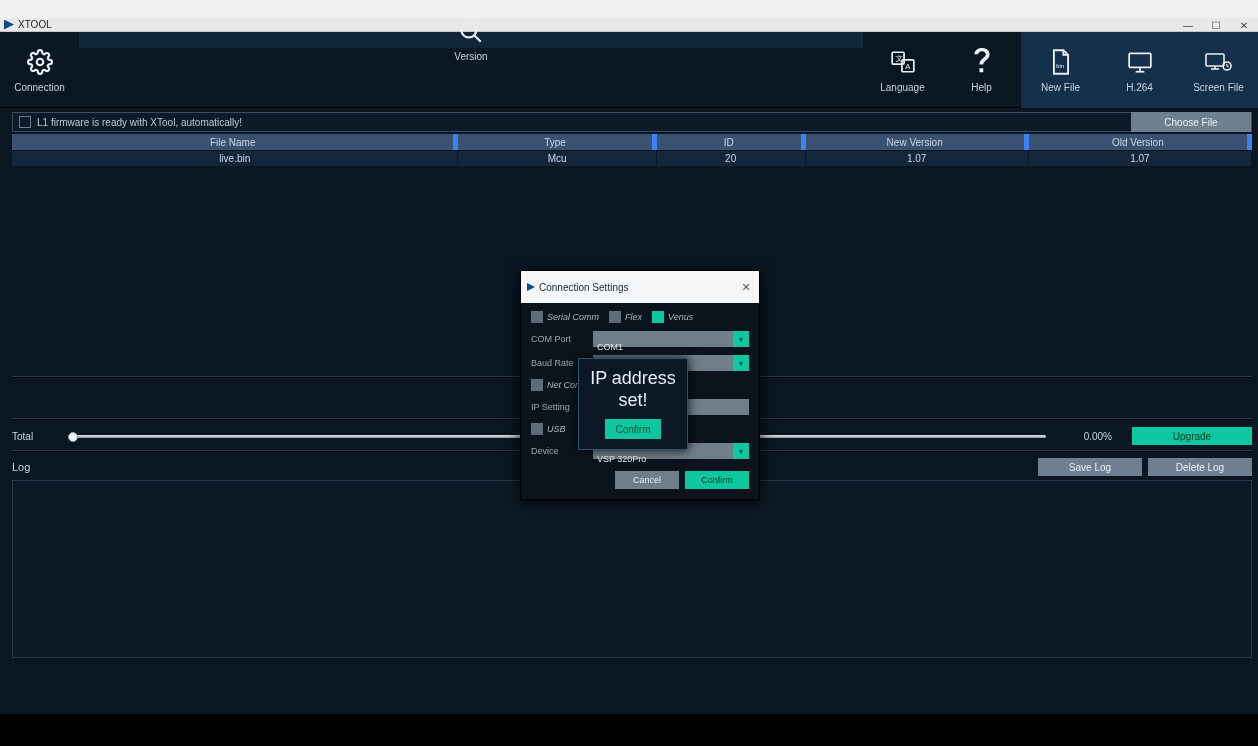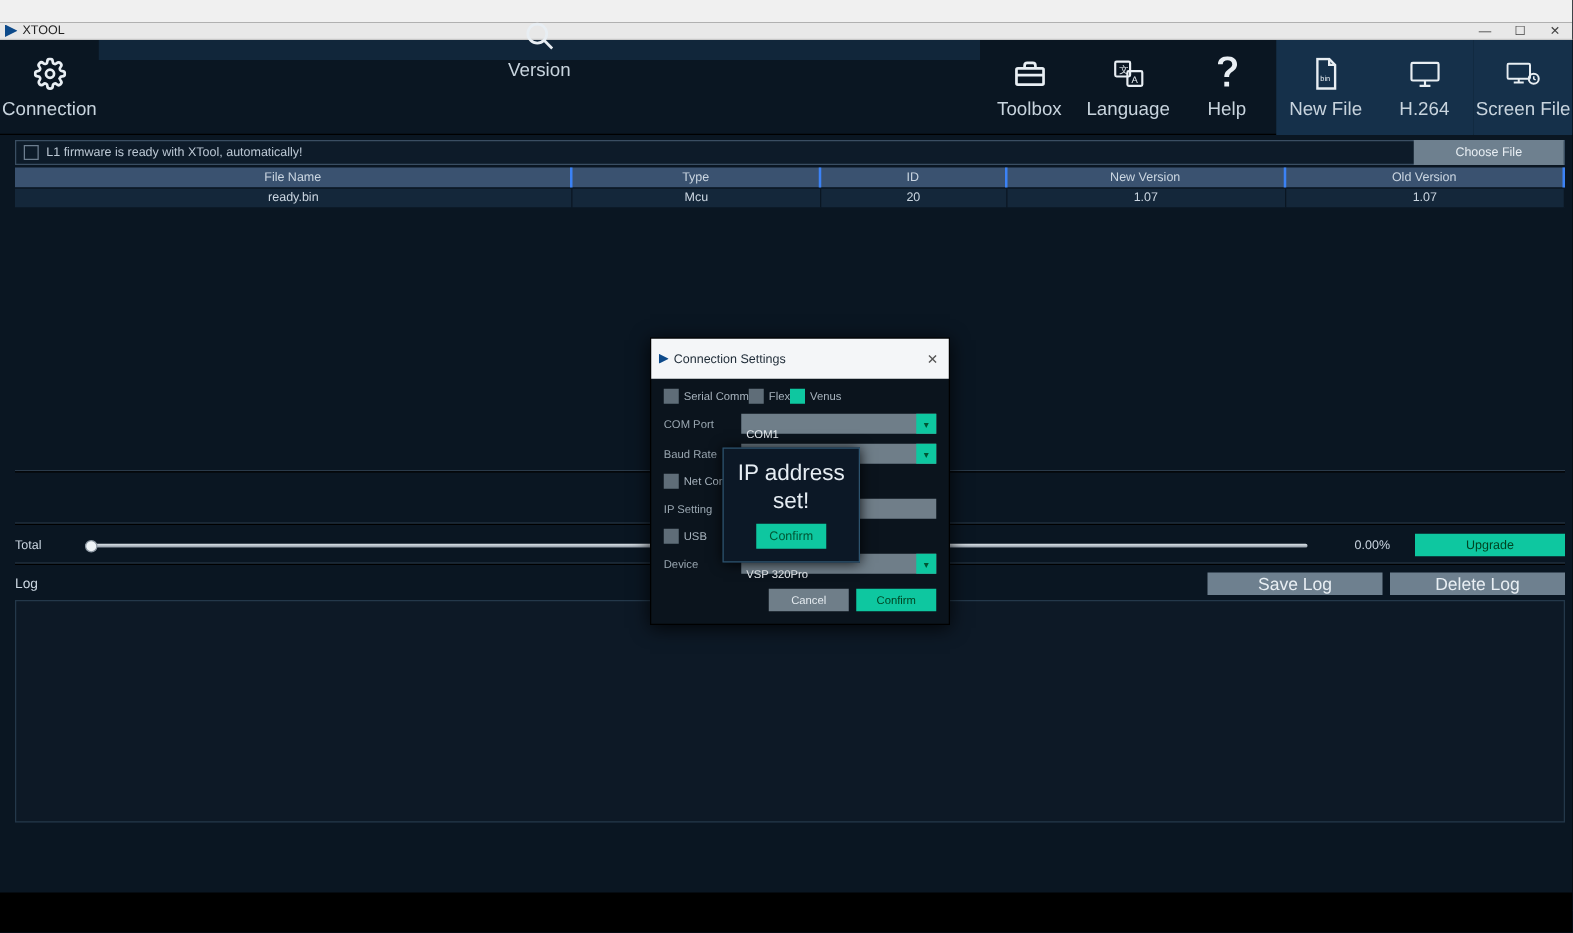--- a/index.html
+++ b/index.html
@@ -14,68 +14,68 @@
   .winbtn { width:28px; height:14px; display:flex; align-items:center; justify-content:center; color:#444; font-size:10px;}
 
   .app { position:relative; width:100%; height: calc(100% - 32px); background:#0a1622; }
 
   
   .toolbar { height:76px; background:#0a1622; display:flex; border-bottom:1px solid #000;}
   .tool { width:79px; height:76px; display:flex; flex-direction:column; align-items:center; justify-content:center; gap:6px; cursor:pointer;}
   .tool.sel { background:#11263a; }
   .tool.alt { background:#15304a; }
   .tool .ic { width:28px; height:28px; display:flex; align-items:center; justify-content:center; color:#e8eef3;}
-  .tool .lb { font-size:15px; color:#c8d4de; text-align:center;}
+  .tool .lb { font-size:10px; color:#c8d4de; text-align:center;}
   svg { display:block; }
 
   
   .filerow { height:20px; margin:4px 6px 2px 12px; display:flex; align-items:center; border:1px solid #3a4e62; background:#0d1b29;}
   .filerow .chk { width:12px; height:12px; border:1px solid #6d7e8f; margin:0 6px;}
   .filerow .txt { flex:1; font-size:10px; color:#bcc8d4;}
   .choosebtn { width:120px; height:20px; background:#6e808f; color:#e8eef3; display:flex; align-items:center; justify-content:center; font-size:10px; cursor:pointer; margin-right:0;}
 
   
   .table { margin:0 6px 0 12px; }
   .thead { height:16px; background:#3a5270; display:flex;}
-  .thead > div { border-right:2px solid #3b82f6; font-size:10px; color:#cbd6e1; display:flex; align-items:center; justify-content:center;}
+  .thead > div { border-right:5px solid #3b82f6; font-size:10px; color:#cbd6e1; display:flex; align-items:center; justify-content:center;}
   .trow { height:16px; background:#14273a; display:flex; border-top:1px solid #0a1622;}
   .trow > div { border-right:1px solid #0a1622; font-size:10px; color:#cbd6e1; display:flex; align-items:center; justify-content:center;}
   .c1{width:36%;} .c2{width:16%;} .c3{width:12%;} .c4{width:18%;} .c5{width:18%;}
   .tbody-area { height:206px; background:#0a1622;}
 
   
   .hr { height:2px; border-top:1px solid #2a3a4a; border-bottom:1px solid #000; margin:4px 6px 0 12px;}
   .progress-empty { height:36px;}
   .progress-row { height:20px; margin:6px 6px 4px 12px; display:flex; align-items:center; gap:20px;}
   .plabel { font-size:10px; color:#cbd6e1; width:36px;}
   .ptrack { flex:1; height:3px; background:linear-gradient(#dfe6ec,#8d98a3); border-radius:2px; position:relative;}
   .ptrack::after{content:""; position:absolute; left:0; top:-3px; width:8px; height:8px; border-radius:50%; background:#eef3f7; border:1px solid #8d98a3;}
   .ppct { font-size:10px; color:#cbd6e1; width:46px; text-align:right;}
   .upgradebtn { width:120px; height:18px; background:#0ec7a0; color:#042; display:flex; align-items:center; justify-content:center; font-size:10px; cursor:pointer;}
 
   
   .logrow { margin:6px 6px 0 12px; display:flex; align-items:center; gap:6px;}
   .logrow .ll { font-size:11px; color:#cbd6e1; flex:1;}
-  .logbtn { width:140px; height:18px; background:#6e808f; color:#e8eef3; display:flex; align-items:center; justify-content:center; font-size:14px; cursor:pointer;}
+  .logbtn { width:104px; height:18px; background:#6e808f; color:#e8eef3; display:flex; align-items:center; justify-content:center; font-size:10px; cursor:pointer;}
   .logarea { margin:4px 6px 0 12px; height:178px; background:#0d1926; border:1px solid #24384a;}
 
   
   .statusbar { position:absolute; left:0; right:0; bottom:0; height:18px; background:#0a1622; display:flex; align-items:center; padding:0 8px; font-size:10px; color:#8a98a6; border-top:1px solid #1c2b3a;}
   .statusbar .dot { width:8px; height:8px; border-radius:50%; background:#0ec7a0; margin-left:6px;}
   .statusbar .spacer{flex:1;}
 
   
   .modal-overlay { position:absolute; inset:0; }
   .conn-modal { position:absolute; left:520px; top:238px; width:240px; background:#0b141d; border:1px solid #000; box-shadow:0 2px 14px rgba(0,0,0,0.8);}
   .conn-title { height:18px; background:#f4f6f8; display:flex; align-items:center; padding:16px 6px; gap:4px;}
   .conn-title .logo { width:8px; height:8px; background:#0d4a8a; clip-path: polygon(0 0,100% 50%,0 100%);}
   .conn-title .t { font-size:10px; color:#1d2a36; flex:1;}
   .conn-title .x { width:14px; height:14px; display:flex; align-items:center; justify-content:center; color:#555; font-size:11px; cursor:pointer;}
   .conn-body { padding:8px 10px 10px 10px; display:flex; flex-direction:column; gap:8px; position:relative;}
-  .checks { display:flex; align-items:center;}
+  .checks { display:flex; gap:10px; align-items:center;font-style:italic;}
   .check  { display:flex; align-items:center; gap:4px;}
   .check .box { width:12px; height:12px; background:#5f6d78;}
   .check.on .box { background:#0ec7a0;}
   .check .cl { font-size:9px; color:#a9b5bf;}
   .formrow { display:flex; align-items:center; gap:6px;}
   .formrow .fl { width:56px; font-size:9px; color:#9aa7b1;}
   .sel { flex:1; height:16px; background:#6f7e89; position:relative;}
   .sel .sv { position:absolute; left:4px; top:11px; font-size:9px; color:#e9eef2;}
   .sel .arr { position:absolute; right:0; top:0; width:16px; height:16px; background:#0ec7a0; display:flex; align-items:center; justify-content:center; color:#053; font-size:8px;}
   .ipfield { flex:1; height:16px; background:#707e89;}
@@ -122,30 +122,20 @@
       <span class="ic">
         <svg width="26" height="26" viewBox="0 0 24 24" fill="none" stroke="#e8eef3" stroke-width="2">
             <circle cx="10" cy="10" r="7"></circle>
             <line x1="21" y1="21" x2="15" y2="15"></line>
           </svg>
       </span>
       <span class="lb">Version</span>
     </div>
     <div class="tool">
       <span class="ic">
-        <svg width="26" height="22" viewBox="0 0 24 20" fill="none" stroke="#e8eef3" stroke-width="2">
-            <rect x="2" y="6" width="20" height="12" rx="1"></rect>
-            <path d="M8 6V4a2 2 0 0 1 2-2h4a2 2 0 0 1 2 2v2"></path>
-            <line x1="2" y1="11" x2="22" y2="11"></line>
-          </svg>
-      </span>
-      <span class="lb">Toolbox</span>
-    </div>
-    <div class="tool">
-      <span class="ic">
         <svg width="26" height="26" viewBox="0 0 24 24" fill="none" stroke="#e8eef3" stroke-width="1.6">
             <rect x="2" y="3" width="11" height="11" rx="1"></rect>
             <rect x="11" y="10" width="11" height="11" rx="1"></rect>
             <text x="5" y="11.5" font-size="7" fill="#e8eef3" stroke="none">文</text>
             <text x="14" y="18.5" font-size="7" fill="#e8eef3" stroke="none">A</text>
           </svg>
       </span>
       <span class="lb">Language</span>
     </div>
     <div class="tool">
@@ -198,21 +188,21 @@
 
   <div class="table">
     <div class="thead">
       <div class="c1">File Name</div>
       <div class="c2">Type</div>
       <div class="c3">ID</div>
       <div class="c4">New Version</div>
       <div class="c5">Old Version</div>
     </div>
     <div class="trow">
-      <div class="c1">ready.bin</div>
+      <div class="c1">live.bin</div>
       <div class="c2">Mcu</div>
       <div class="c3">20</div>
       <div class="c4">1.07</div>
       <div class="c5">1.07</div>
     </div>
     <div class="tbody-area"></div>
   </div>
 
   <div class="hr"></div>
   <div class="progress-empty"></div>

